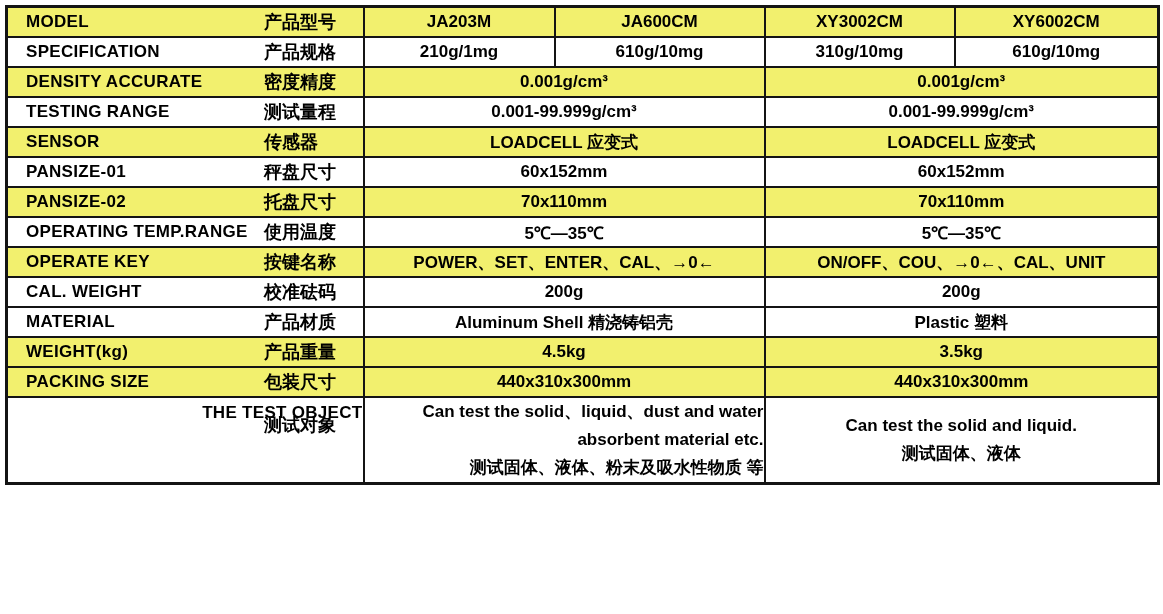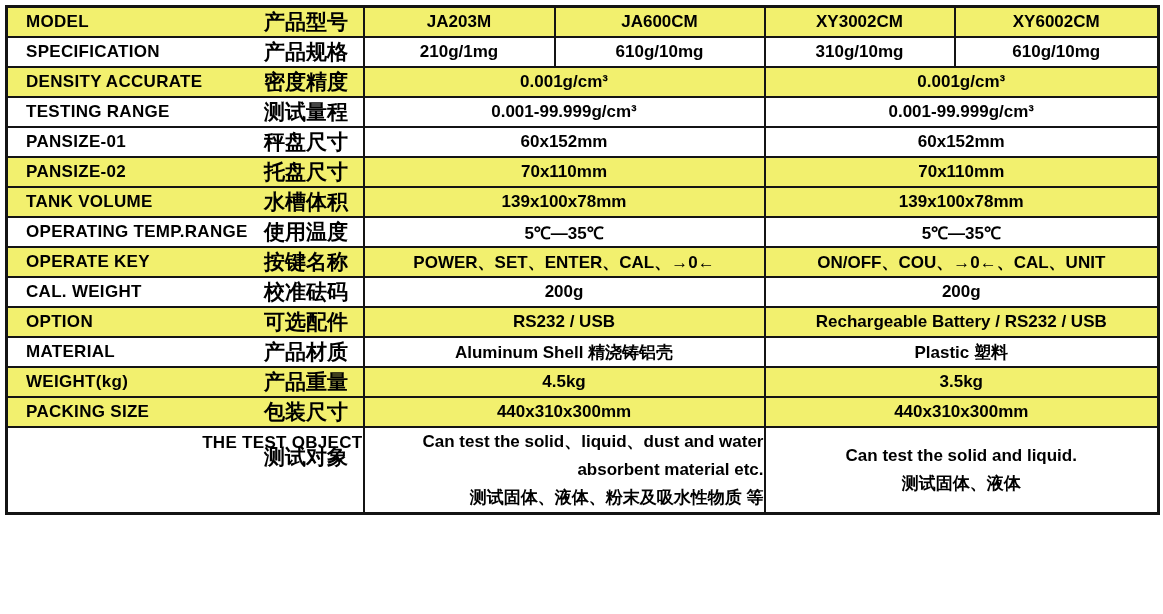--- a/index.html
+++ b/index.html
@@ -42,21 +42,21 @@
   }
   td.label-cell .en {
     padding-left: 18px;
     letter-spacing: 0.3px;
   }
   td.label-cell .zh {
     position: absolute;
     left: 256px;
     top: 50%;
     transform: translateY(-50%);
-    font-size: 21px;
+    font-size: 18px;
   }
   tr.tall td { height: 84px; }
   td.multi {
     white-space: normal;
     vertical-align: middle;
   }
   td.multi .line {
     line-height: 28px;
     text-align: center;
   }
@@ -114,48 +114,48 @@
 
     <tr class="white">
       <td class="label-cell">
         <span class="en">TESTING RANGE</span>
         <span class="zh">测试量程</span>
       </td>
       <td class="v" colspan="2">0.001-99.999g/cm³</td>
       <td class="v" colspan="2">0.001-99.999g/cm³</td>
     </tr>
 
+    <tr class="yellow">
+      <td class="label-cell">
+        <span class="en">SENSOR</span>
+        <span class="zh">传感器</span>
+      </td>
+      <td class="v" colspan="2">LOADCELL 应变式</td>
+      <td class="v" colspan="2">LOADCELL 应变式</td>
+    </tr>
 
     <tr class="white">
       <td class="label-cell">
         <span class="en">PANSIZE-01</span>
         <span class="zh">秤盘尺寸</span>
       </td>
       <td class="v" colspan="2">60x152mm</td>
       <td class="v" colspan="2">60x152mm</td>
     </tr>
 
     <tr class="yellow">
       <td class="label-cell">
         <span class="en">PANSIZE-02</span>
         <span class="zh">托盘尺寸</span>
       </td>
       <td class="v" colspan="2">70x110mm</td>
       <td class="v" colspan="2">70x110mm</td>
     </tr>
 
 
-    <tr class="yellow">
-      <td class="label-cell">
-        <span class="en">TANK VOLUME</span>
-        <span class="zh">水槽体积</span>
-      </td>
-      <td class="v" colspan="2">139x100x78mm</td>
-      <td class="v" colspan="2">139x100x78mm</td>
-    </tr>
 
     <tr class="white">
       <td class="label-cell">
         <span class="en">OPERATING TEMP.RANGE</span>
         <span class="zh">使用温度</span>
       </td>
       <td class="v" colspan="2">5℃—35℃</td>
       <td class="v" colspan="2">5℃—35℃</td>
     </tr>
 
@@ -170,28 +170,20 @@
 
     <tr class="white">
       <td class="label-cell">
         <span class="en">CAL. WEIGHT</span>
         <span class="zh">校准砝码</span>
       </td>
       <td class="v" colspan="2">200g</td>
       <td class="v" colspan="2">200g</td>
     </tr>
 
-    <tr class="yellow">
-      <td class="label-cell">
-        <span class="en">OPTION</span>
-        <span class="zh">可选配件</span>
-      </td>
-      <td class="v" colspan="2">RS232 / USB</td>
-      <td class="v" colspan="2">Rechargeable Battery / RS232 / USB</td>
-    </tr>
 
     <tr class="white">
       <td class="label-cell">
         <span class="en">MATERIAL</span>
         <span class="zh">产品材质</span>
       </td>
       <td class="v" colspan="2">Aluminum Shell 精浇铸铝壳</td>
       <td class="v" colspan="2">Plastic 塑料</td>
     </tr>
 

